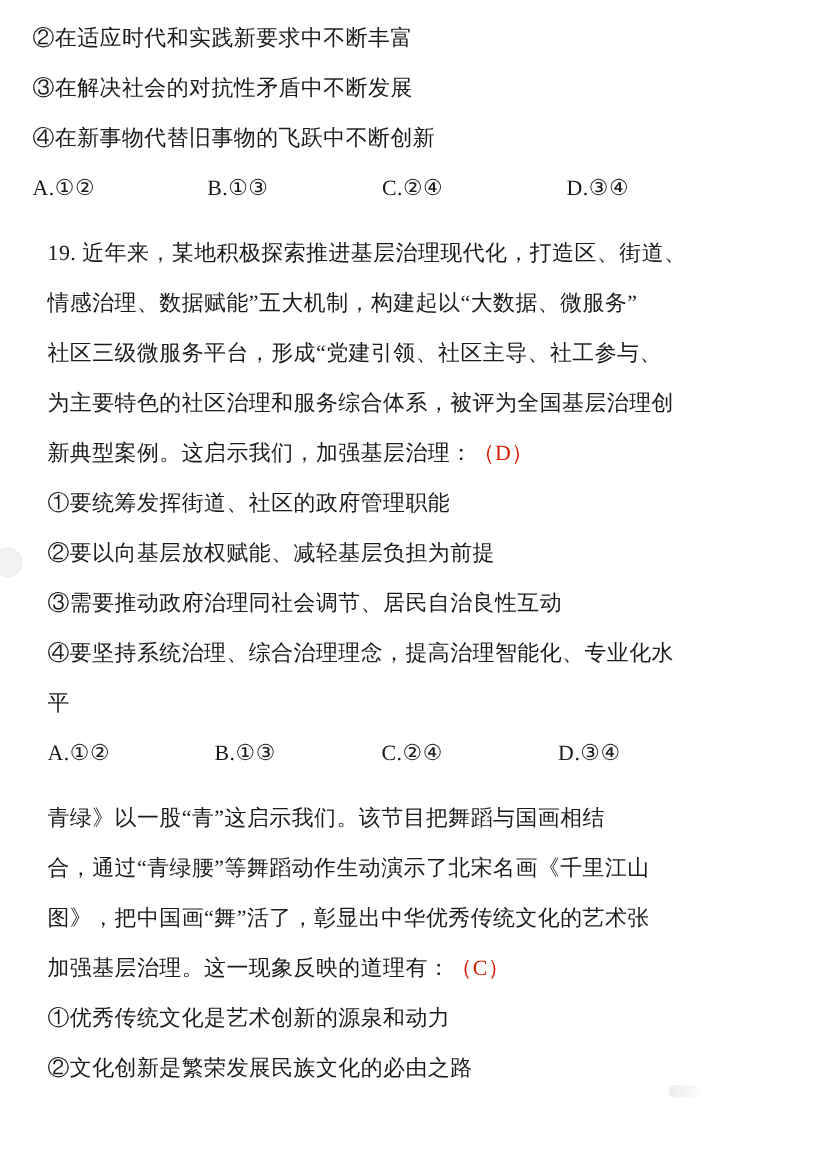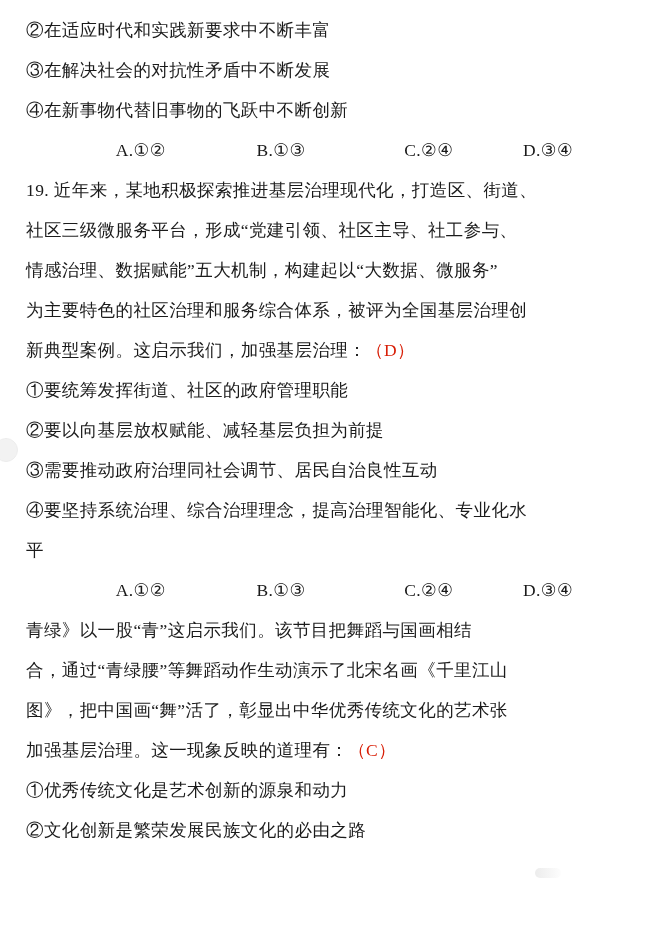--- a/index.html
+++ b/index.html
@@ -30,31 +30,30 @@
     color: #1b1b1b;
   }
   .opt-row {
     font-size: 17.5px;
     line-height: 40px;
     display: flex;
     letter-spacing: 0.4px;
   }
   .opt-row > span {
     display: inline-block;
-    text-align: right;
   }
   .opt-a { width: 140px; }
   .opt-b { width: 140px; }
   .opt-c { width: 148px; }
   .opt-d { width: 120px; }
   .ans {
     color: #d81e06;
   }
   .q-block {
-    margin: 0;
+    margin: 12px;
   }
   .smudge-left {
     position: absolute;
     left: -6px;
     top: 438px;
     width: 22px;
     height: 22px;
     border-radius: 50%;
     background: #f1f1f1;
     border: 1px solid #ebebeb;
@@ -82,22 +81,22 @@
 
   <div class="opt-row">
     <span class="opt-a">A.①②</span>
     <span class="opt-b">B.①③</span>
     <span class="opt-c">C.②④</span>
     <span class="opt-d">D.③④</span>
   </div>
 
   <div class="q-block">
     <div class="line">19. 近年来，某地积极探索推进基层治理现代化，打造区、街道、</div>
+    <div class="line">情感治理、数据赋能”五大机制，构建起以“大数据、微服务”</div>
     <div class="line">社区三级微服务平台，形成“党建引领、社区主导、社工参与、</div>
-    <div class="line">情感治理、数据赋能”五大机制，构建起以“大数据、微服务”</div>
     <div class="line">为主要特色的社区治理和服务综合体系，被评为全国基层治理创</div>
     <div class="line"><span>新典型案例。这启示我们，加强基层治理：</span><span class="ans">（D）</span></div>
 
     <div class="line">①要统筹发挥街道、社区的政府管理职能</div>
     <div class="line">②要以向基层放权赋能、减轻基层负担为前提</div>
     <div class="line">③需要推动政府治理同社会调节、居民自治良性互动</div>
     <div class="line">④要坚持系统治理、综合治理理念，提高治理智能化、专业化水</div>
     <div class="line">平</div>
 
     <div class="opt-row">

